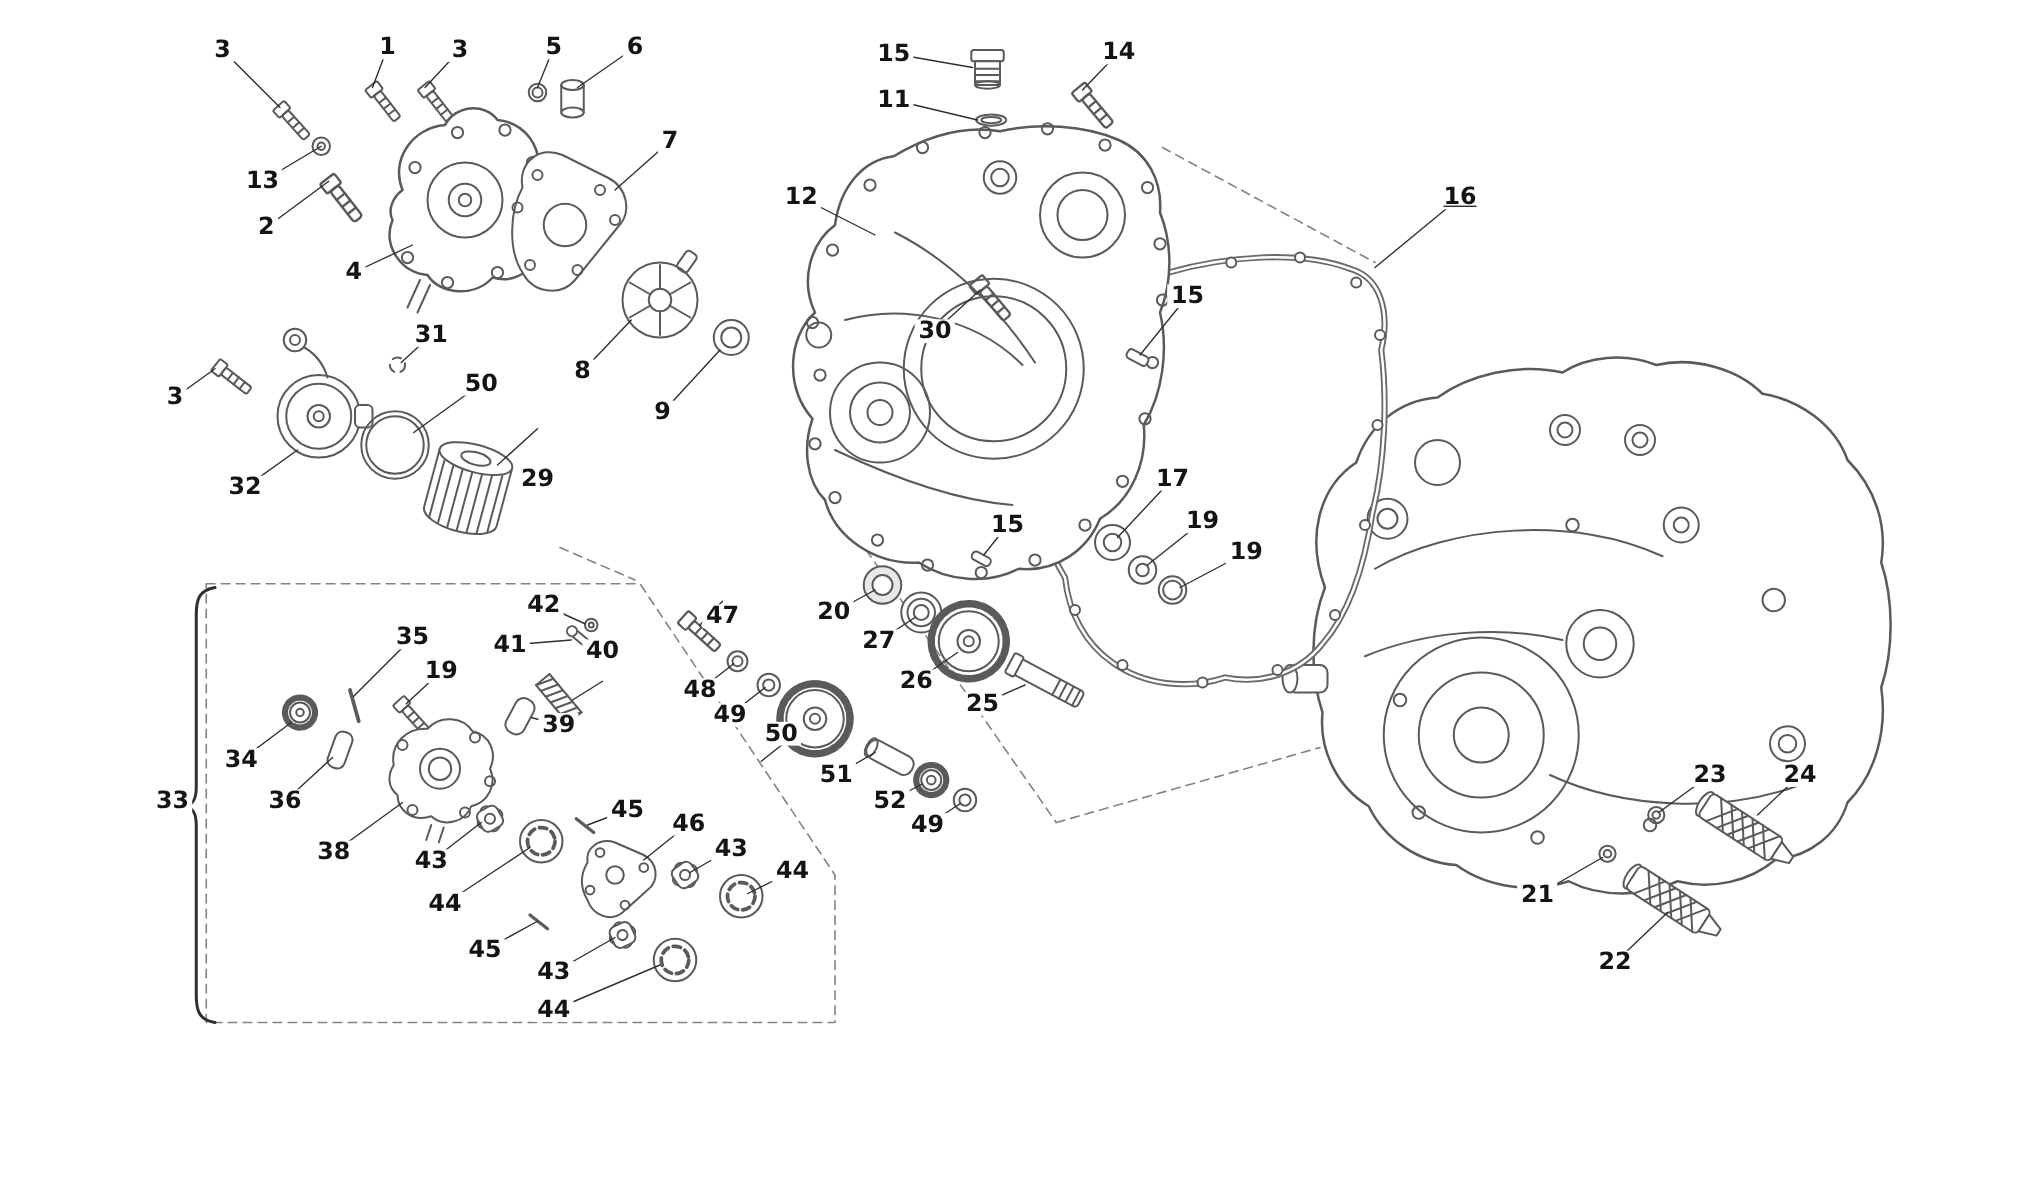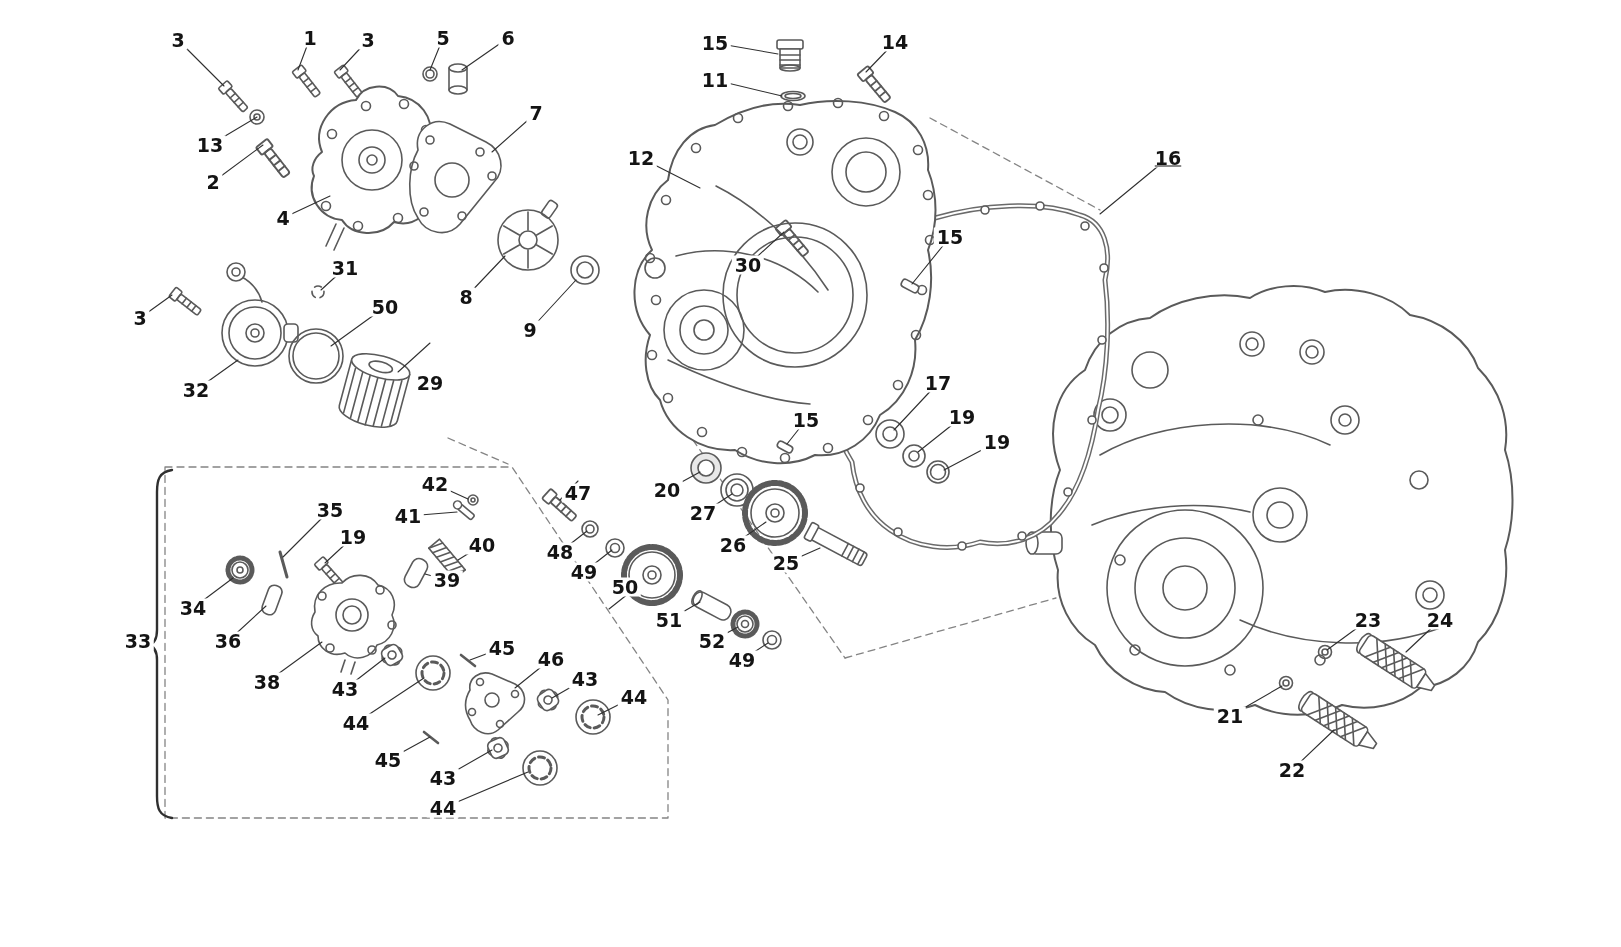--- a/index.html
+++ b/index.html
@@ -523,21 +523,21 @@
       <div class="callout" style="left: 962px; top: 417px;">19</div>
       <div class="callout" style="left: 997px; top: 442px;">19</div>
       <div class="callout" style="left: 806px; top: 420px;">15</div>
       <div class="callout" style="left: 667px; top: 490px;">20</div>
       <div class="callout" style="left: 703px; top: 513px;">27</div>
       <div class="callout" style="left: 733px; top: 545px;">26</div>
       <div class="callout" style="left: 786px; top: 563px;">25</div>
       <div class="callout" style="left: 578px; top: 481px; margin-top: 12px;">47</div>
       <div class="callout" style="left: 435px; top: 484px;">42</div>
       <div class="callout" style="left: 408px; top: 516px;">41</div>
-      <div class="callout" style="left: 482px; top: 545px;">40</div>
+      <div class="callout" style="left: 482px; top: 521px;">40</div>
       <div class="callout" style="left: 560px; top: 552px;">48</div>
       <div class="callout" style="left: 584px; top: 572px;">49</div>
       <div class="callout" style="left: 447px; top: 580px;">39</div>
       <div class="callout" style="left: 330px; top: 510px;">35</div>
       <div class="callout" style="left: 353px; top: 537px;">19</div>
       <div class="callout" style="left: 609px; top: 587px; margin-left: 16px;">50</div>
       <div class="callout" style="left: 669px; top: 620px;">51</div>
       <div class="callout" style="left: 712px; top: 641px;">52</div>
       <div class="callout" style="left: 742px; top: 660px;">49</div>
       <div class="callout" style="left: 193px; top: 608px;">34</div>

